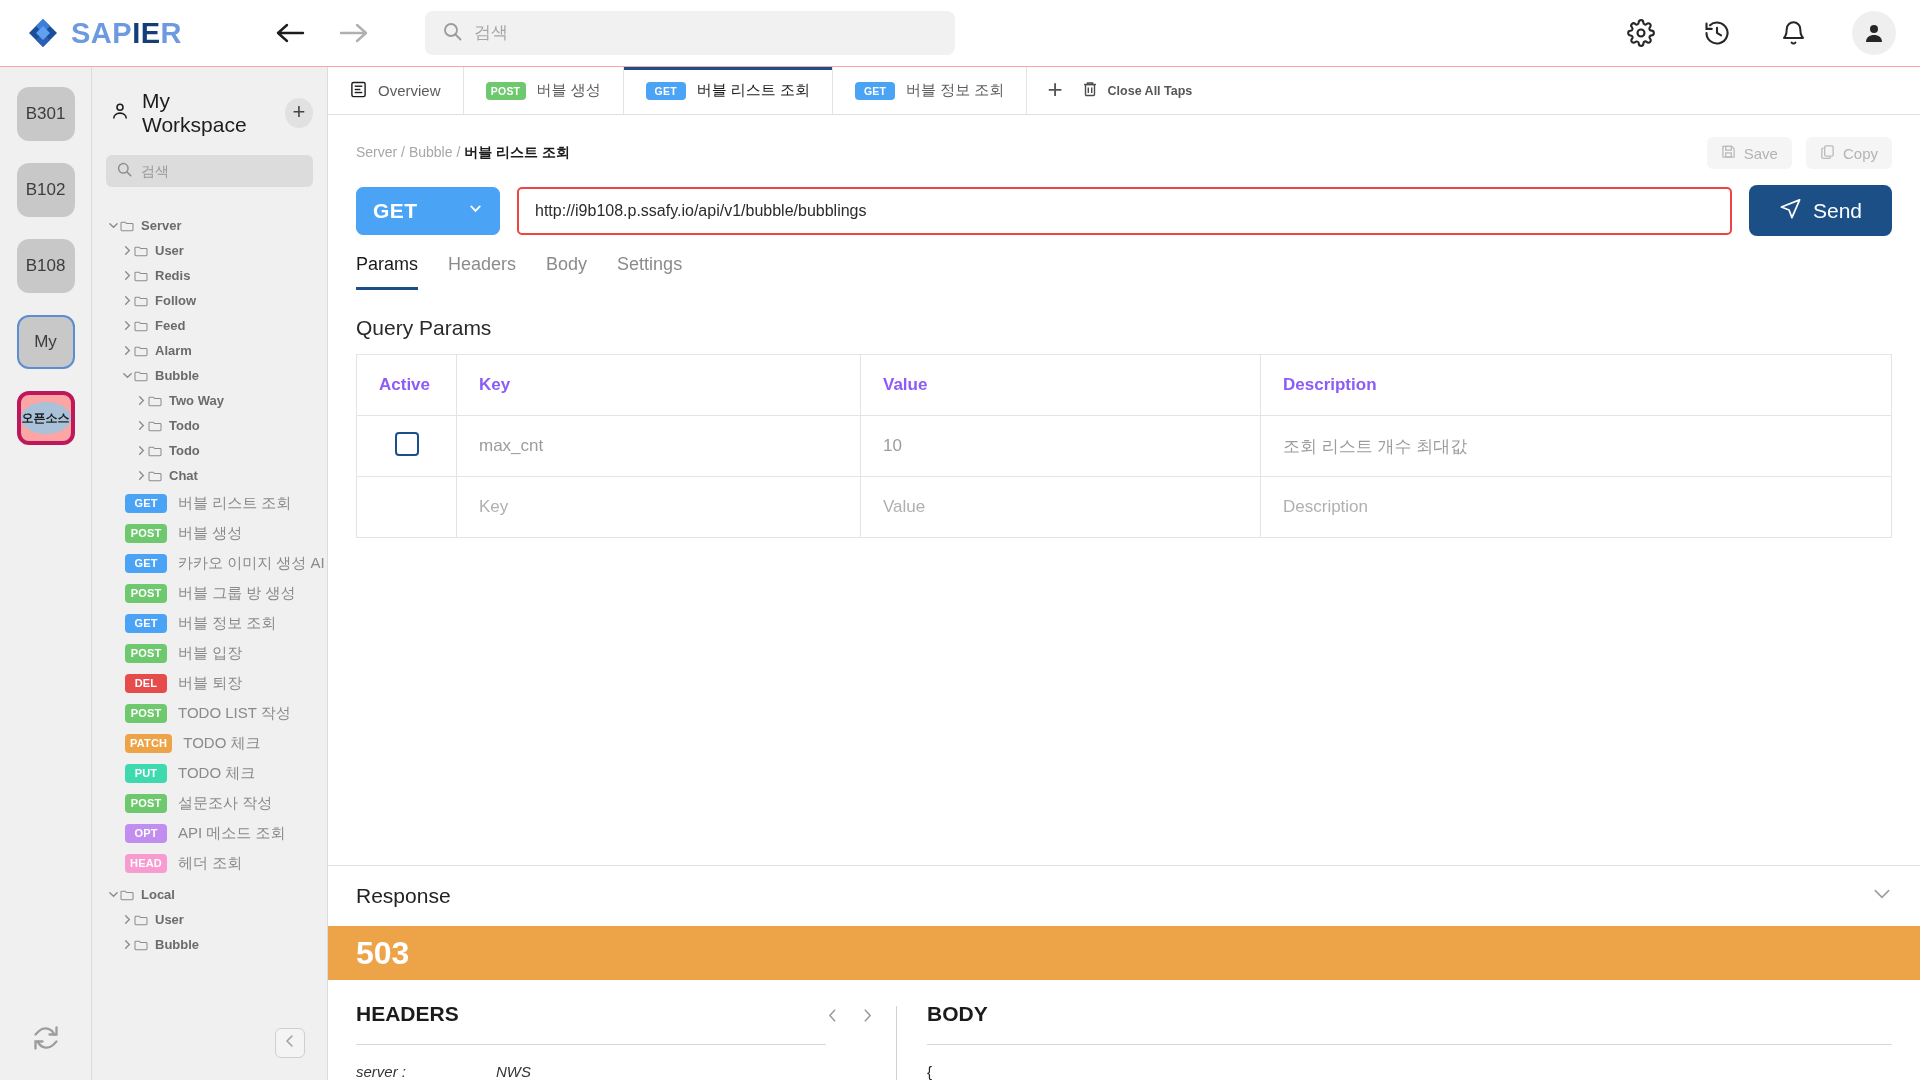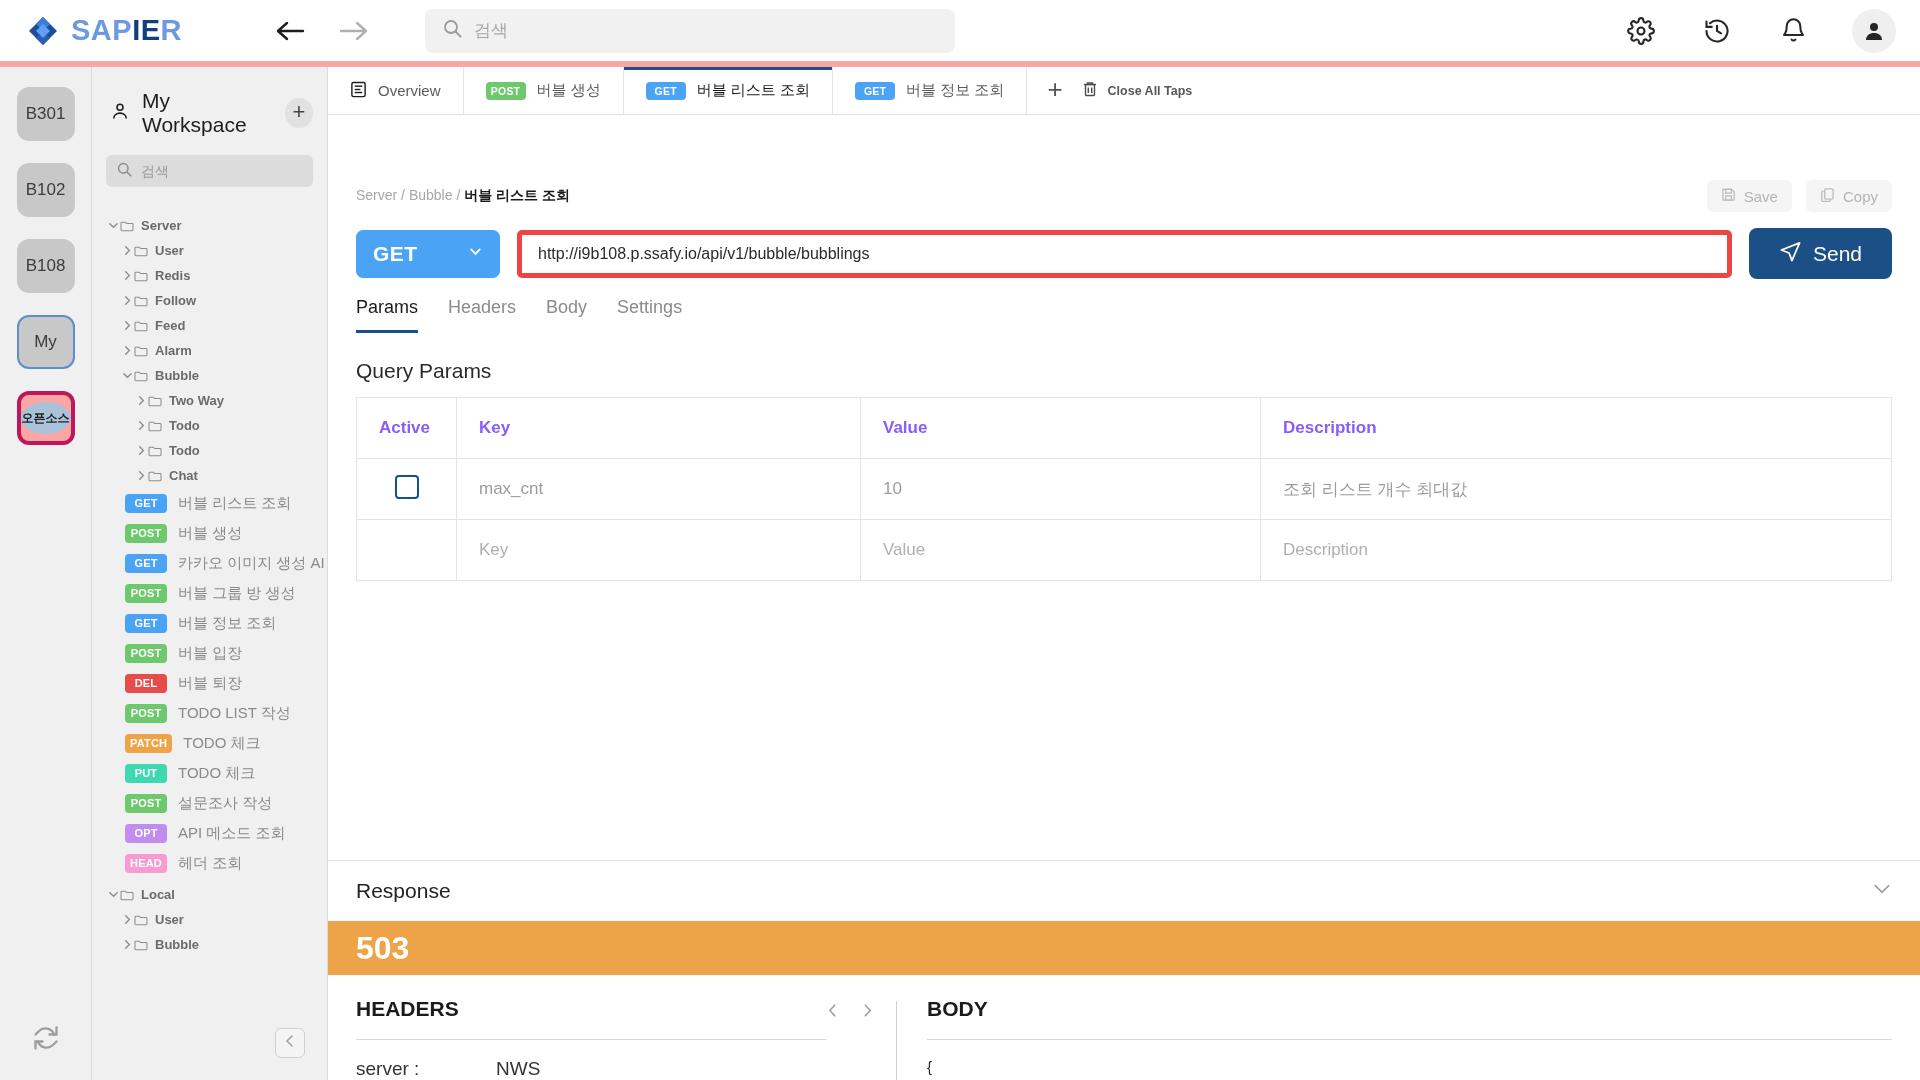--- a/index.html
+++ b/index.html
@@ -10,21 +10,21 @@
     background: #ffffff;
     overflow: hidden;
   }
   body { display: flex; flex-direction: column; }
 
   
   .topbar {
     height: 67px; min-height: 67px;
     display: flex; align-items: center;
     background: #ffffff;
-    border-bottom: 6px solid #fca5a5;
+    border-bottom: 1px solid #fca5a5;
     padding: 0 24px 0 28px;
   }
   .logo-wrap { display: flex; align-items: center; gap: 13px; width: 215px; }
   .logo-mark { width: 30px; height: 30px; position: relative; }
   .logo-text { font-size: 29px; font-weight: bold; letter-spacing: .5px; }
   .logo-text .s1 { color: #6d9adf; }
   .logo-text .s2 { color: #143e77; }
   .logo-text .s4 { color: #6d9adf; }
 
   .nav-arrows { display: flex; align-items: center; gap: 30px; margin-left: 30px; }
@@ -136,21 +136,21 @@
   .api-name { font-size: 15px; color: #8a8a8a; white-space: nowrap; }
 
   .collapse-btn {
     position: absolute; bottom: 22px; right: 22px;
     width: 30px; height: 30px; border: 1px solid #cfcfcf; border-radius: 6px;
     background: #f4f4f4; display: flex; align-items: center; justify-content: center;
     cursor: pointer;
   }
 
   
-  .main { flex: 1; display: flex; flex-direction: column; min-width: 0; background: #fff; gap: 43px; }
+  .main { flex: 1; display: flex; flex-direction: column; min-width: 0; background: #fff; }
 
   .tabbar {
     height: 48px; min-height: 48px; display: flex; align-items: stretch;
     border-bottom: 1px solid #e0e0e0; background: #fff;
   }
   .tab {
     display: flex; align-items: center; gap: 11px;
     padding: 0 22px; border-right: 1px solid #e4e4e4;
     cursor: pointer; font-size: 15px; color: #5c5c5c;
     position: relative; white-space: nowrap;
@@ -185,21 +185,21 @@
   .method-select {
     width: 144px; height: 48px; background: #4ba3f5; border-radius: 7px;
     display: flex; align-items: center; justify-content: space-between;
     padding: 0 16px; cursor: pointer;
     border: 1px solid #4ba3f5;
   }
   .method-select .m {
     font-size: 21px; font-weight: bold; color: #ffffff; letter-spacing: .5px;
   }
   .url-input-wrap {
-    flex: 1; height: 48px; border: 5px solid #ef4444; border-radius: 5px;
+    flex: 1; height: 48px; border: 2px solid #ef4444; border-radius: 5px;
     display: flex; align-items: center; padding: 0 16px; background: #fff;
   }
   .url-input-wrap input {
     border: none; outline: none; width: 100%; font-size: 16px; color: #2b2b2b;
     font-family: "Liberation Sans", sans-serif;
   }
   .send-btn {
     width: 143px; height: 51px; background: #1b4f86; border-radius: 8px;
     display: flex; align-items: center; justify-content: center; gap: 11px;
     color: #fff; font-size: 21px; cursor: pointer;
@@ -248,21 +248,21 @@
     height: 54px; background: #eda448; display: flex; align-items: center;
     padding: 0 28px;
   }
   .status-bar .code { font-size: 32px; font-weight: bold; color: #ffffff; }
   .resp-body { display: flex; padding: 22px 28px 0 28px; gap: 0; flex: 1; min-height: 0; }
   .resp-col { display: flex; flex-direction: column; min-width: 0; }
   .resp-col.headers { width: 470px; }
   .resp-col.body { flex: 1; padding-left: 30px; }
   .resp-col h3 { font-size: 21px; color: #1b1b1b; font-weight: bold; }
   .resp-rule { height: 1px; background: #d8d8d8; margin-top: 18px; }
-  .hdr-line { display: flex; font-size: 19px; color: #3b3b3b; padding-top: 18px; }
+  .hdr-line { display: flex; font-size: 15px; color: #3b3b3b; padding-top: 18px; font-style: italic; }
   .hdr-key { width: 140px; color: #333; }
   .hdr-val { color: #333; }
   .resp-sep { display: flex; align-items: flex-start; padding-top: 4px; }
   .arrows { display: flex; gap: 22px; padding-top: 2px; }
   .arrow-btn { cursor: pointer; color: #9a9a9a; }
   .vdiv { width: 1px; background: #d2d2d2; align-self: stretch; margin-left: 22px; }
   .json { font-size: 15px; color: #222; padding-top: 18px; font-family: "Liberation Sans", sans-serif; white-space: pre; }
 </style>
 </head>
 <body>

